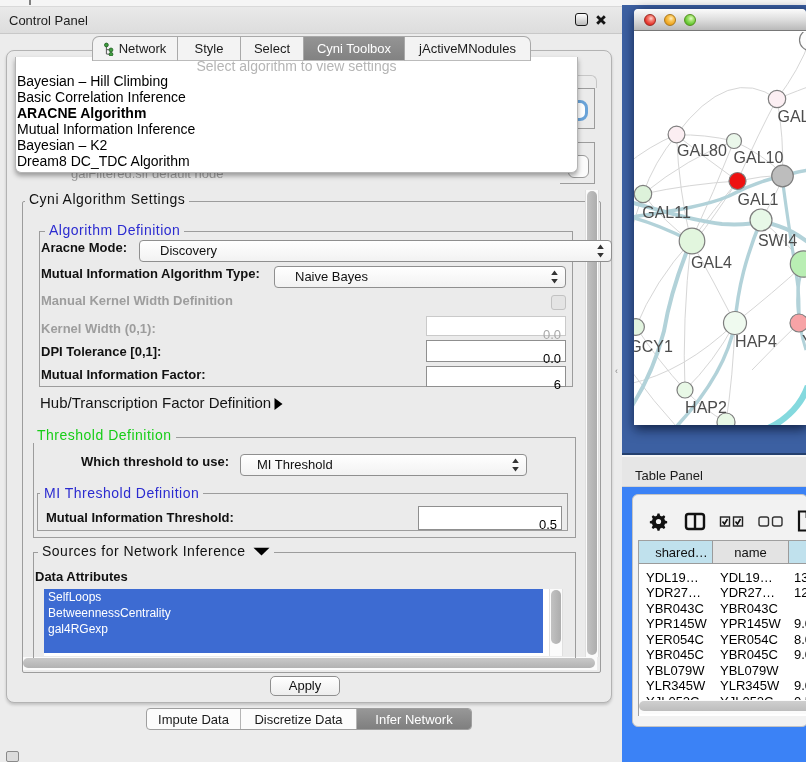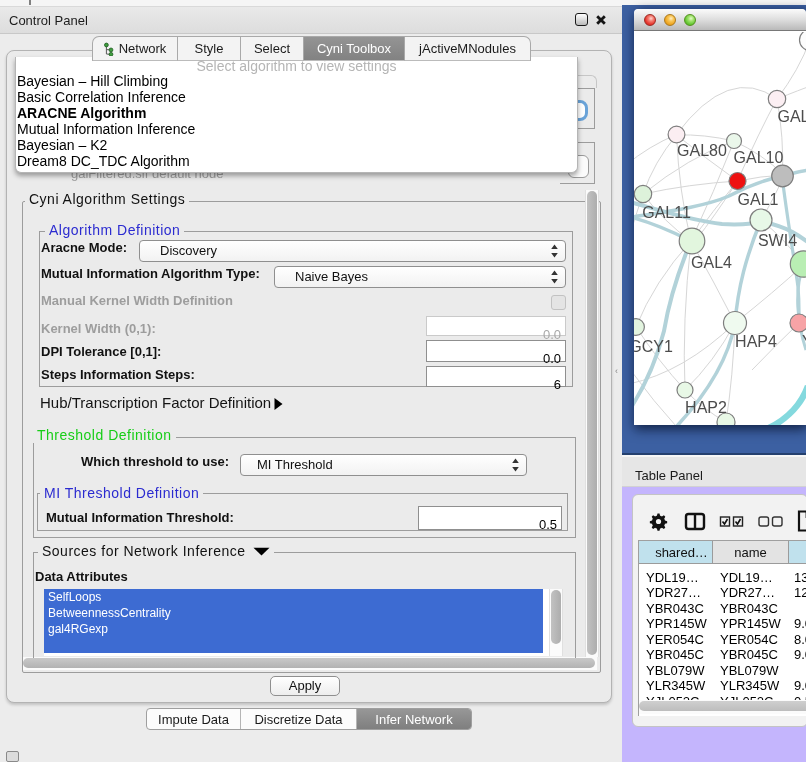--- a/index.html
+++ b/index.html
@@ -55,21 +55,21 @@
 #bottabs .bt:last-child{border-right:none;border-radius:0 3px 3px 0}
 #bottabs .bt.sel{background:linear-gradient(#979797,#7f7f7f);color:#fff}
 #blicon{left:6px;top:751px;width:13px;height:11px;border:1px solid #8a8a8a;background:#dcdcdc;border-radius:2px}
 
 #desktop{left:622px;top:5px;width:184px;height:450px;background:#3c60a2;border-bottom:2px solid #24406e}
 #netwin{position:absolute;left:12px;top:4px;width:172px;height:416px;background:#fff;border-radius:5px 5px 0 0;box-shadow:0 5px 12px rgba(5,15,40,.6),4px 0 10px rgba(5,15,40,.35)}
 #nettitle{position:absolute;left:0;top:0;width:100%;height:22px;background:linear-gradient(#fbfbfb 0%,#dedede 50%,#b9b9b9 100%);border-bottom:1px solid #787878;border-radius:4px 4px 0 0}
 .tl{position:absolute;top:5px;width:12px;height:12px;border-radius:50%}
 #netcanvas{position:absolute;left:0;top:23px;width:172px;height:393px;overflow:hidden}
 
-#tpanel{left:622px;top:455px;width:184px;height:307px;background:#c4b5fd;border-top:2px solid #f6f6f6}
+#tpanel{left:622px;top:455px;width:184px;height:307px;background:#3b82f6;border-top:2px solid #f6f6f6}
 #tptitle{position:absolute;left:0;top:0;width:100%;height:30px;background:#e6e6e6;border-bottom:1px solid #d2d2d2}
 #tptitle .t{position:absolute;left:13px;top:11px;font-size:13px;color:#1c1c1c}
 #tbox{position:absolute;left:10px;top:37px;width:176px;height:233px;background:#f2f2f2;border:1px solid #c4c4c4;border-radius:6px}
 #ttable{position:absolute;left:5px;top:45px;width:171px;height:176px;background:#fff;border:1px solid #9f9f9f;border-bottom:none;font-size:13px}
 .hcell{position:absolute;top:0;height:23px;border-right:1px solid #9b9b9b;border-bottom:1px solid #9b9b9b;text-align:center;font-size:13px;color:#111;padding-top:4px}
 .trow{position:absolute;font-size:13px;color:#000;white-space:nowrap}
 </style>
 </head>
 <body>
 
@@ -112,39 +112,39 @@
   </div>
 
 <div class="sbh" style="left:23px;top:657px;width:574px;height:13px">
     <div class="th" style="width:572px"></div>
   </div>
 
 <div class="abs grp" style="left:39px;top:231px;width:534px;height:156px"></div>
 <div class="grplabel blue" style="left:45px;top:222px">Algorithm Definition</div>
 
 <div class="lbl" style="left:41px;top:240px">Aracne Mode:</div>
-<div class="combo" style="left:139px;top:240px;width:427px;height:22px;padding-left:20px">Discovery<svg class="arr" viewBox="0 0 9 16">
+<div class="combo" style="left:139px;top:240px;width:473px;height:22px;padding-left:20px">Discovery<svg class="arr" viewBox="0 0 9 16">
       <path d="M1.2 6 L4.5 1.5 L7.8 6 Z M1.2 10 L4.5 14.5 L7.8 10 Z" fill="#333"></path>
     </svg></div>
 
 <div class="lbl" style="left:41px;top:266px">Mutual Information Algorithm Type:</div>
 <div class="combo" style="left:274px;top:266px;width:292px;height:22px;padding-left:20px">Naive Bayes<svg class="arr" viewBox="0 0 9 16">
       <path d="M1.2 6 L4.5 1.5 L7.8 6 Z M1.2 10 L4.5 14.5 L7.8 10 Z" fill="#333"></path>
     </svg></div>
 
 <div class="lbl dis" style="left:41px;top:293px">Manual Kernel Width Definition</div>
 <div class="abs" style="left:551px;top:295px;width:15px;height:15px;background:#e4e4e4;border:1px solid #c2c2c2;border-radius:3px"></div>
 
 <div class="lbl dis" style="left:41px;top:321px">Kernel Width (0,1):</div>
 <div class="field dis" style="left:426px;top:316px;width:140px;height:20px">0.0</div>
 
 <div class="lbl" style="left:41px;top:344px">DPI Tolerance [0,1]:</div>
 <div class="field" style="left:426px;top:340px;width:140px;height:22px">0.0</div>
 
-<div class="lbl" style="left:41px;top:367px">Steps Information Steps:</div>
+<div class="lbl" style="left:41px;top:367px">Mutual Information Factor:</div>
 <div class="field" style="left:426px;top:366px;width:140px;height:21px">6</div>
 
 <div class="abs" style="left:40px;top:394px;font-size:15px;color:#141414">Hub/Transcription Factor Definition</div>
 <svg class="abs" style="left:272px;top:397px" width="13" height="14" viewBox="0 0 11 14">
     <path d="M1.5 1 L9.5 7 L1.5 13 Z" fill="#000"></path>
   </svg>
 
 <div class="abs grp" style="left:33px;top:437px;width:543px;height:101px"></div>
 <div class="grplabel green" style="left:33px;top:427px">Threshold Definition</div>
 

